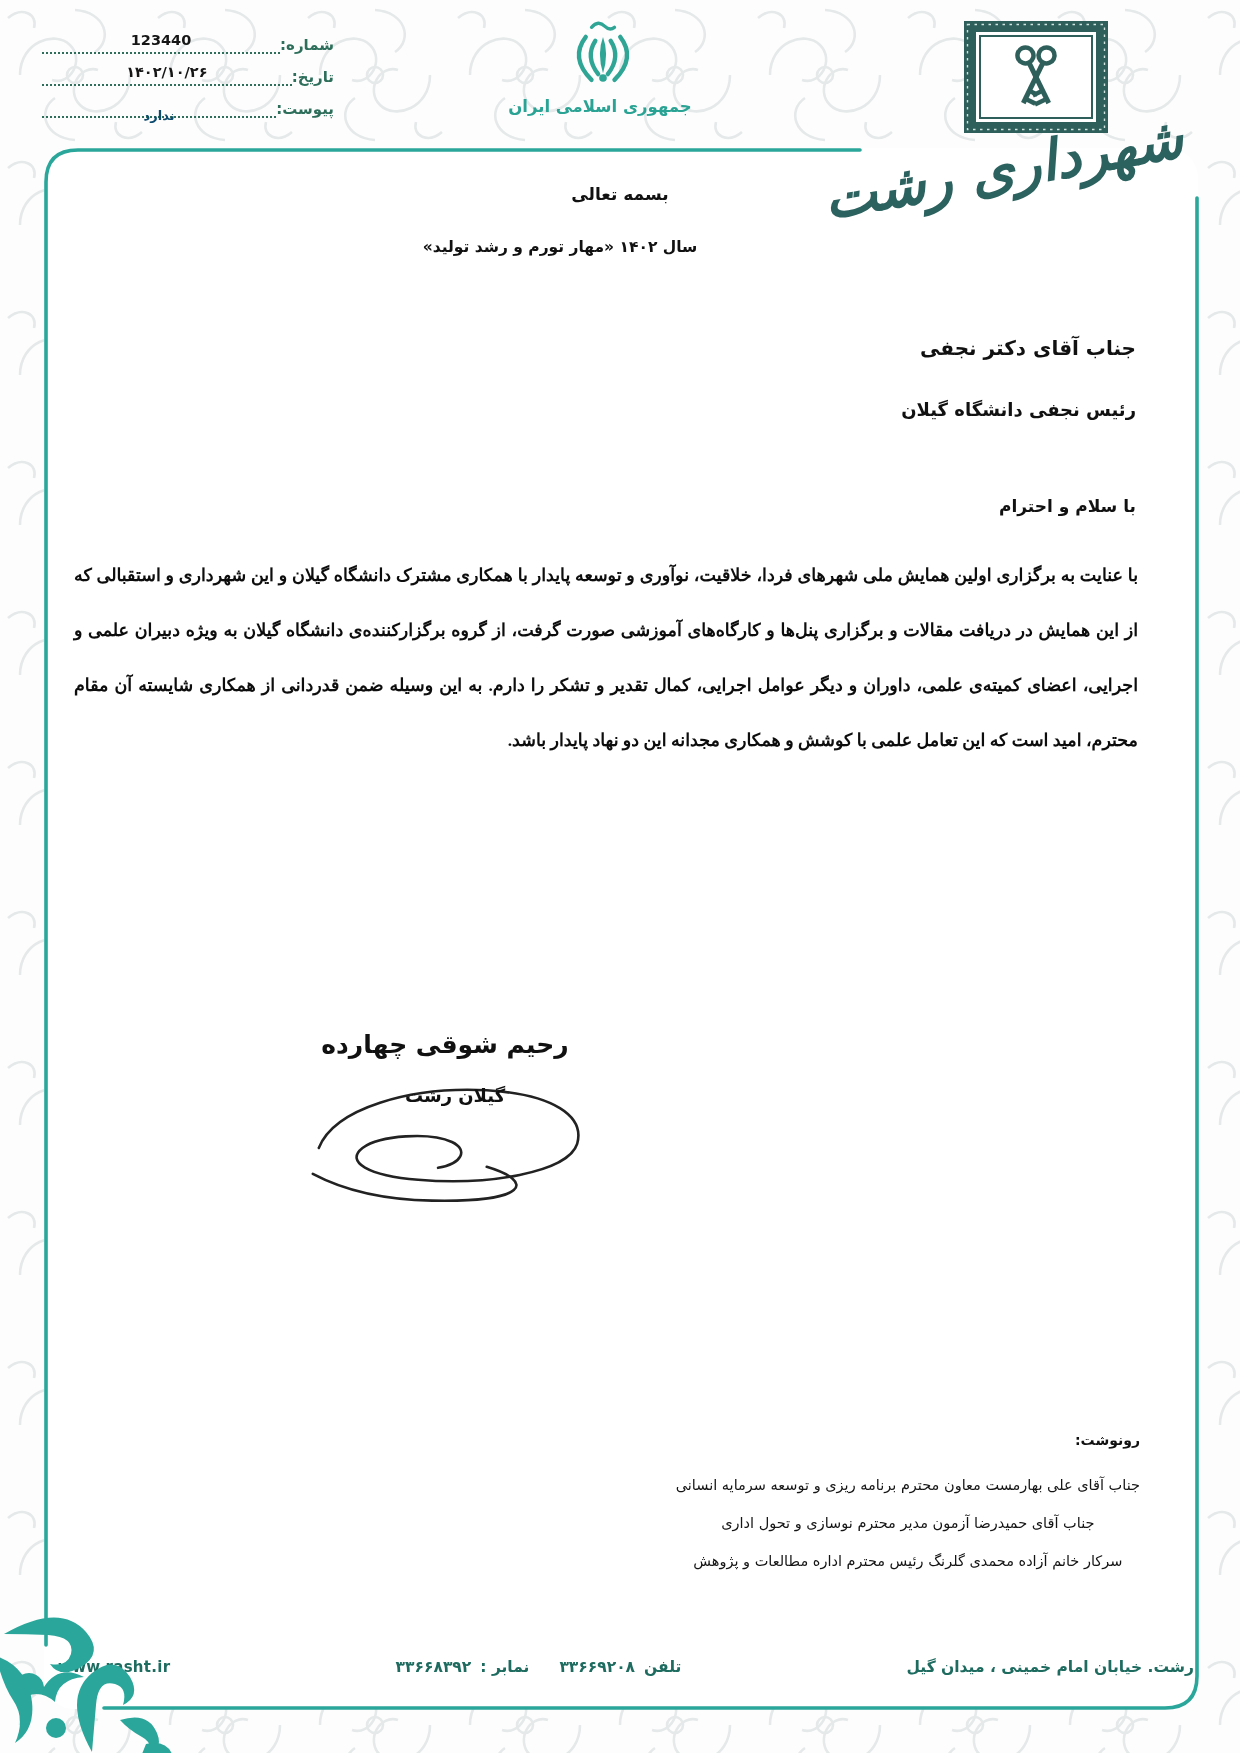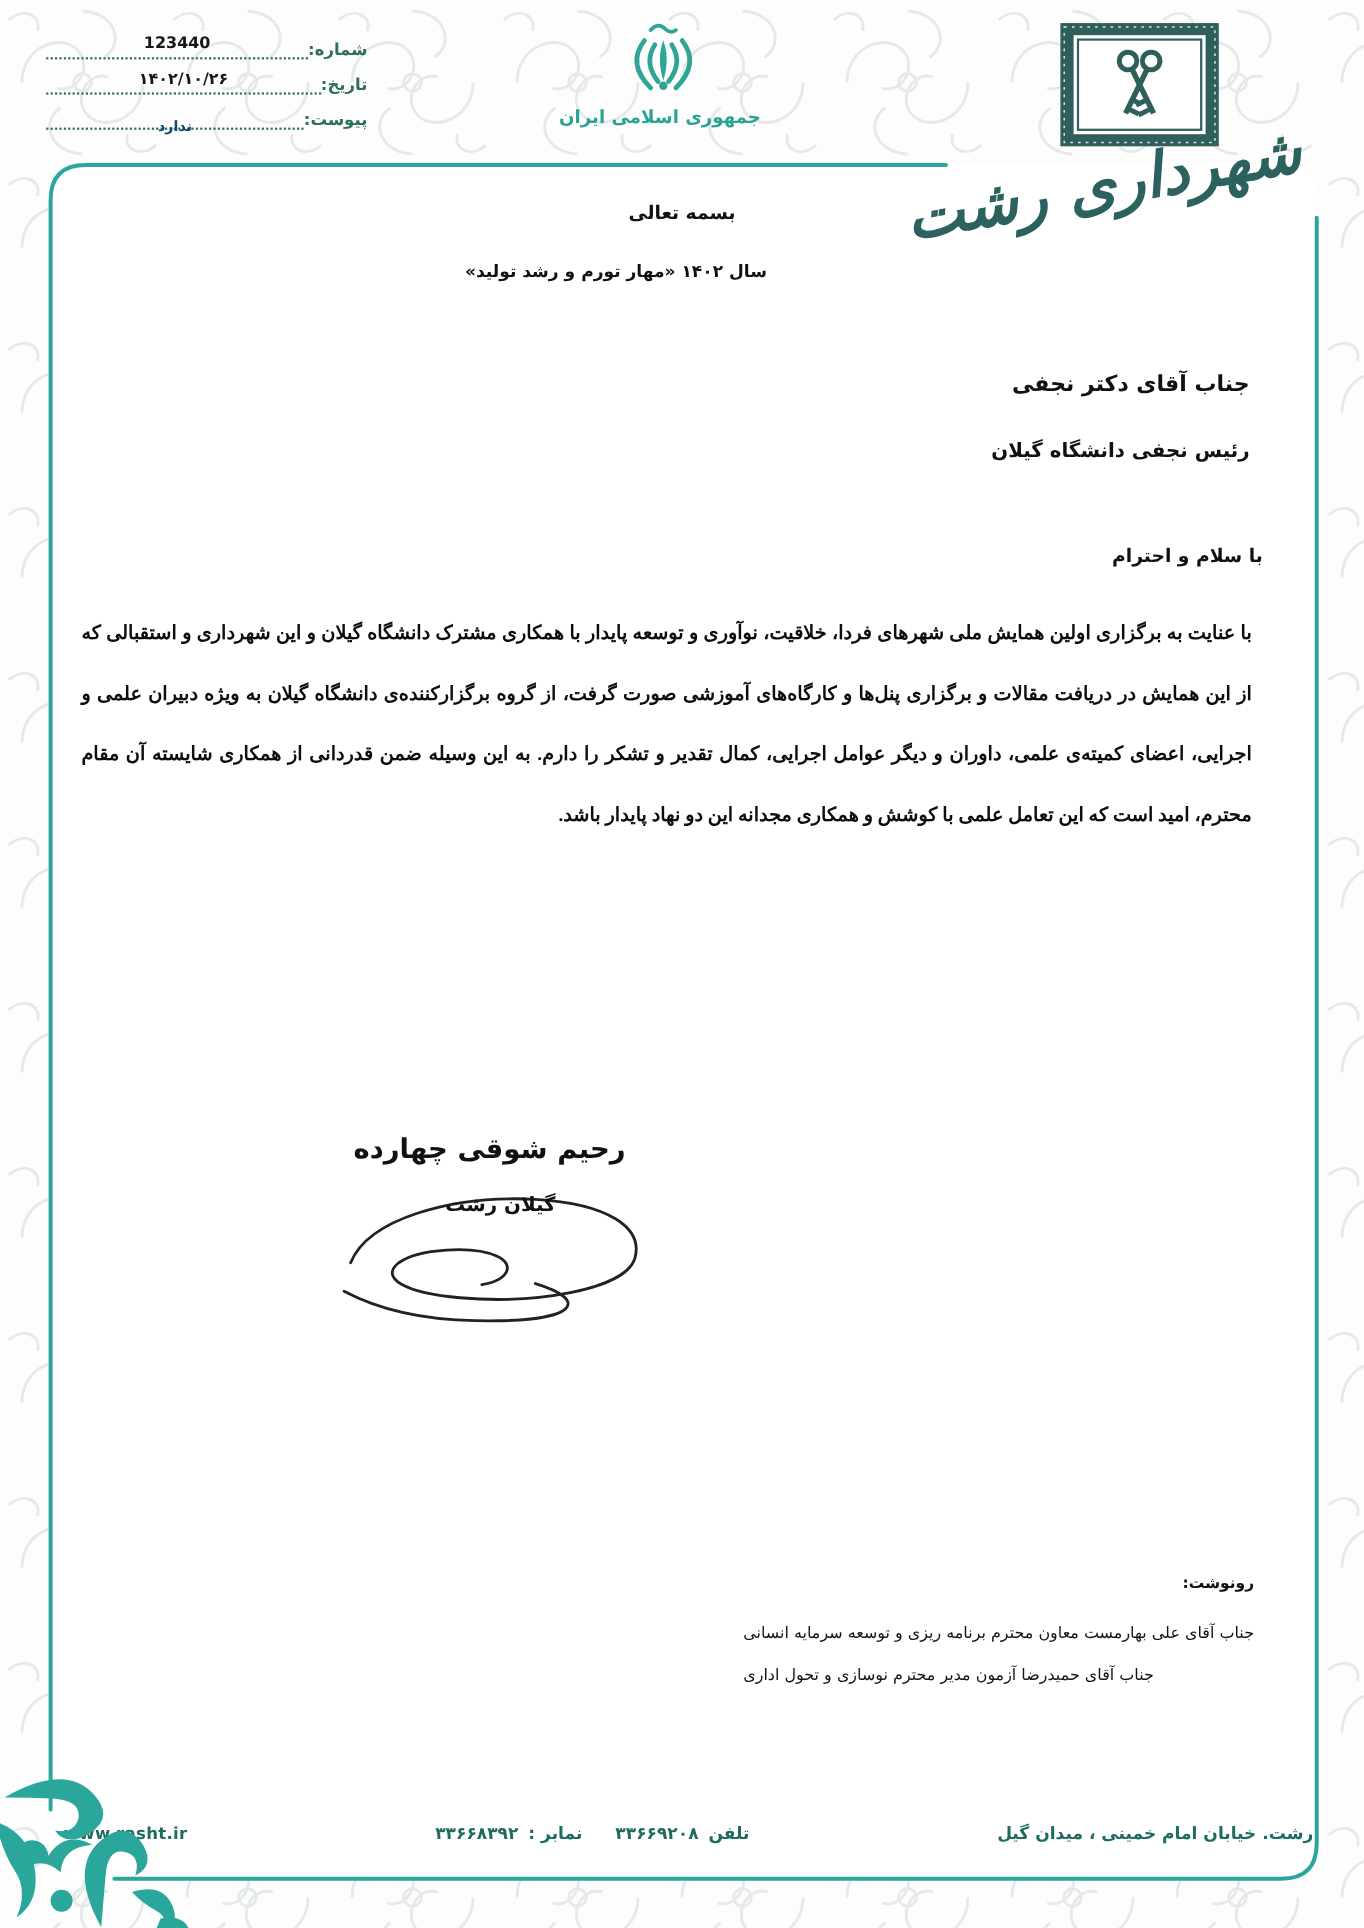--- a/index.html
+++ b/index.html
@@ -42,33 +42,33 @@
     display:flex;align-items:center;justify-content:center;
     transform:rotate(-10deg);color:#2b615e;font-size:56px;font-weight:bold;font-style:italic;
     direction:rtl;white-space:nowrap;
   }
 
   .basmala{position:absolute;left:0;right:0;top:184px;text-align:center;font-weight:bold;font-size:17px;z-index:3;direction:rtl;}
   .slogan{position:absolute;left:0;right:120px;top:238px;text-align:center;font-weight:bold;font-size:15.5px;z-index:3;direction:rtl;}
 
   .recipient-name{position:absolute;right:104px;top:336px;font-size:20px;font-weight:bold;direction:rtl;z-index:3;}
   .recipient-title{position:absolute;right:104px;top:399px;font-size:18px;font-weight:bold;direction:rtl;z-index:3;}
-  .salutation{position:absolute;right:92px;top:496px;font-size:17px;font-weight:bold;direction:rtl;z-index:3;}
+  .salutation{position:absolute;right:104px;top:496px;font-size:17px;font-weight:bold;direction:rtl;z-index:3;}
 
   .body-par{
     position:absolute;left:74px;right:102px;top:548px;z-index:3;
     direction:rtl;text-align:justify;font-size:17.5px;font-weight:bold;line-height:55px;color:#0d0d0d;font-family:Liberation Serif, serif;
   }
 
   .sig-name{position:absolute;left:295px;top:1030px;width:300px;text-align:center;font-size:25px;font-weight:bold;direction:rtl;z-index:4;}
   .sig-title{position:absolute;left:305px;top:1085px;width:300px;text-align:center;font-size:18px;font-weight:bold;direction:rtl;z-index:4;}
   .sig-scrawl{position:absolute;left:283px;top:1070px;width:318px;height:142px;z-index:3;}
 
   .cc-label{position:absolute;right:100px;top:1432px;font-size:14px;font-weight:bold;direction:rtl;z-index:3;text-align:center;}
-  .cc-list{position:absolute;right:100px;top:1466px;text-align:left;direction:rtl;font-size:14.5px;line-height:38px;color:#141414;z-index:3;}
+  .cc-list{position:absolute;right:100px;top:1466px;text-align:center;direction:rtl;font-size:14.5px;line-height:38px;color:#141414;z-index:3;}
 
   .footer{
     position:absolute;left:58px;right:46px;top:1644px;height:46px;z-index:3;
     display:flex;direction:rtl;justify-content:space-between;align-items:center;
     color:#1e6b60;font-weight:bold;font-size:15.5px;
   }
   .footer .phones{display:flex;direction:rtl;gap:30px;}
   .footer .pair{display:flex;direction:rtl;gap:9px;white-space:nowrap;}
   .footer .website{direction:ltr;font-size:15px;letter-spacing:.3px;}
 
@@ -175,20 +175,21 @@
     <g fill="none" stroke="#222" stroke-width="2.6" stroke-linecap="round">
       <path d="M36 78 C52 38 128 16 205 20 C272 24 304 46 296 74 C287 103 204 116 136 110 C86 106 62 92 80 78 C98 65 148 62 170 72 C187 80 180 94 156 98"></path>
       <path d="M205 97 C255 112 246 133 150 131 C100 130 62 121 30 104"></path>
     </g>
   </svg>
 
   <div class="cc-label">رونوشت:</div>
   <div class="cc-list">
     <div>جناب آقای علی بهارمست معاون محترم برنامه ریزی و توسعه سرمایه انسانی</div>
     <div>جناب آقای حمیدرضا آزمون مدیر محترم نوسازی و تحول اداری</div>
+    <div>سرکار خانم آزاده محمدی گلرنگ رئیس محترم اداره مطالعات و پژوهش</div>
   </div>
 
   <div class="footer">
     <span>رشت. خیابان امام خمینی ، میدان گیل</span>
     <span class="phones">
       <span class="pair">
         <span>تلفن</span>
         <span>۳۳۶۶۹۲۰۸</span>
       </span>
       <span class="pair">

